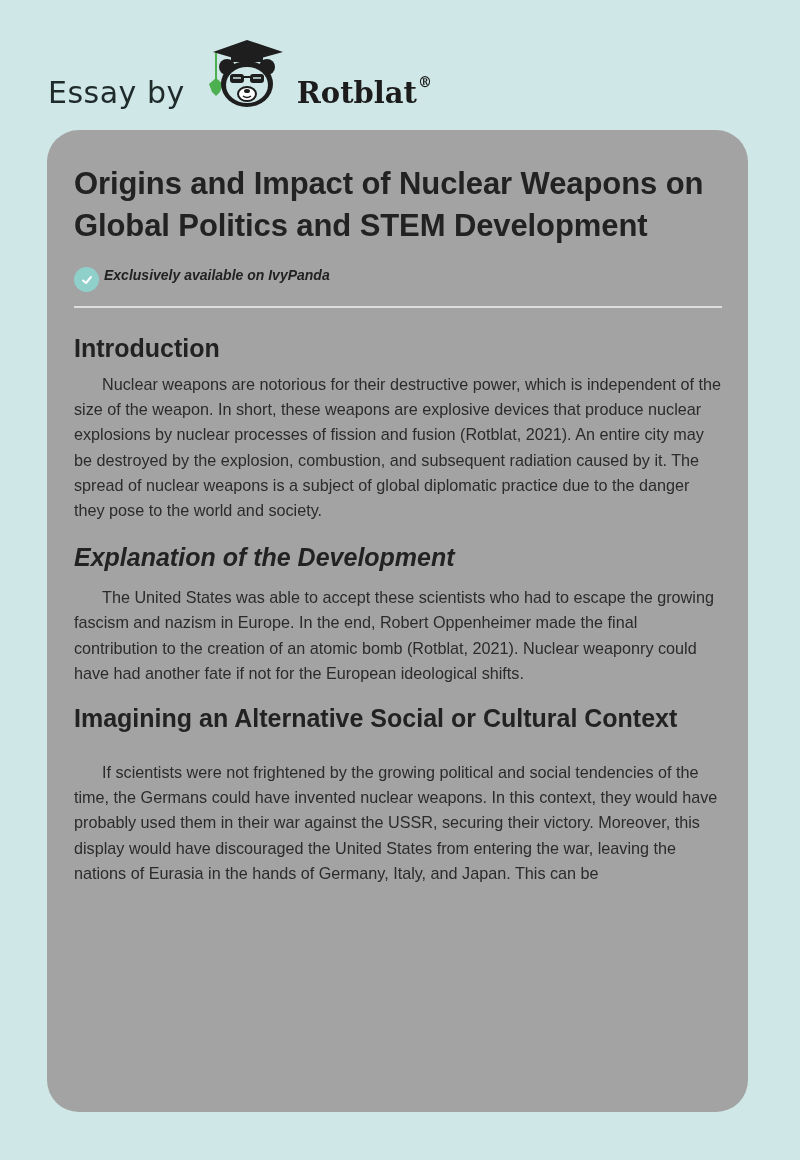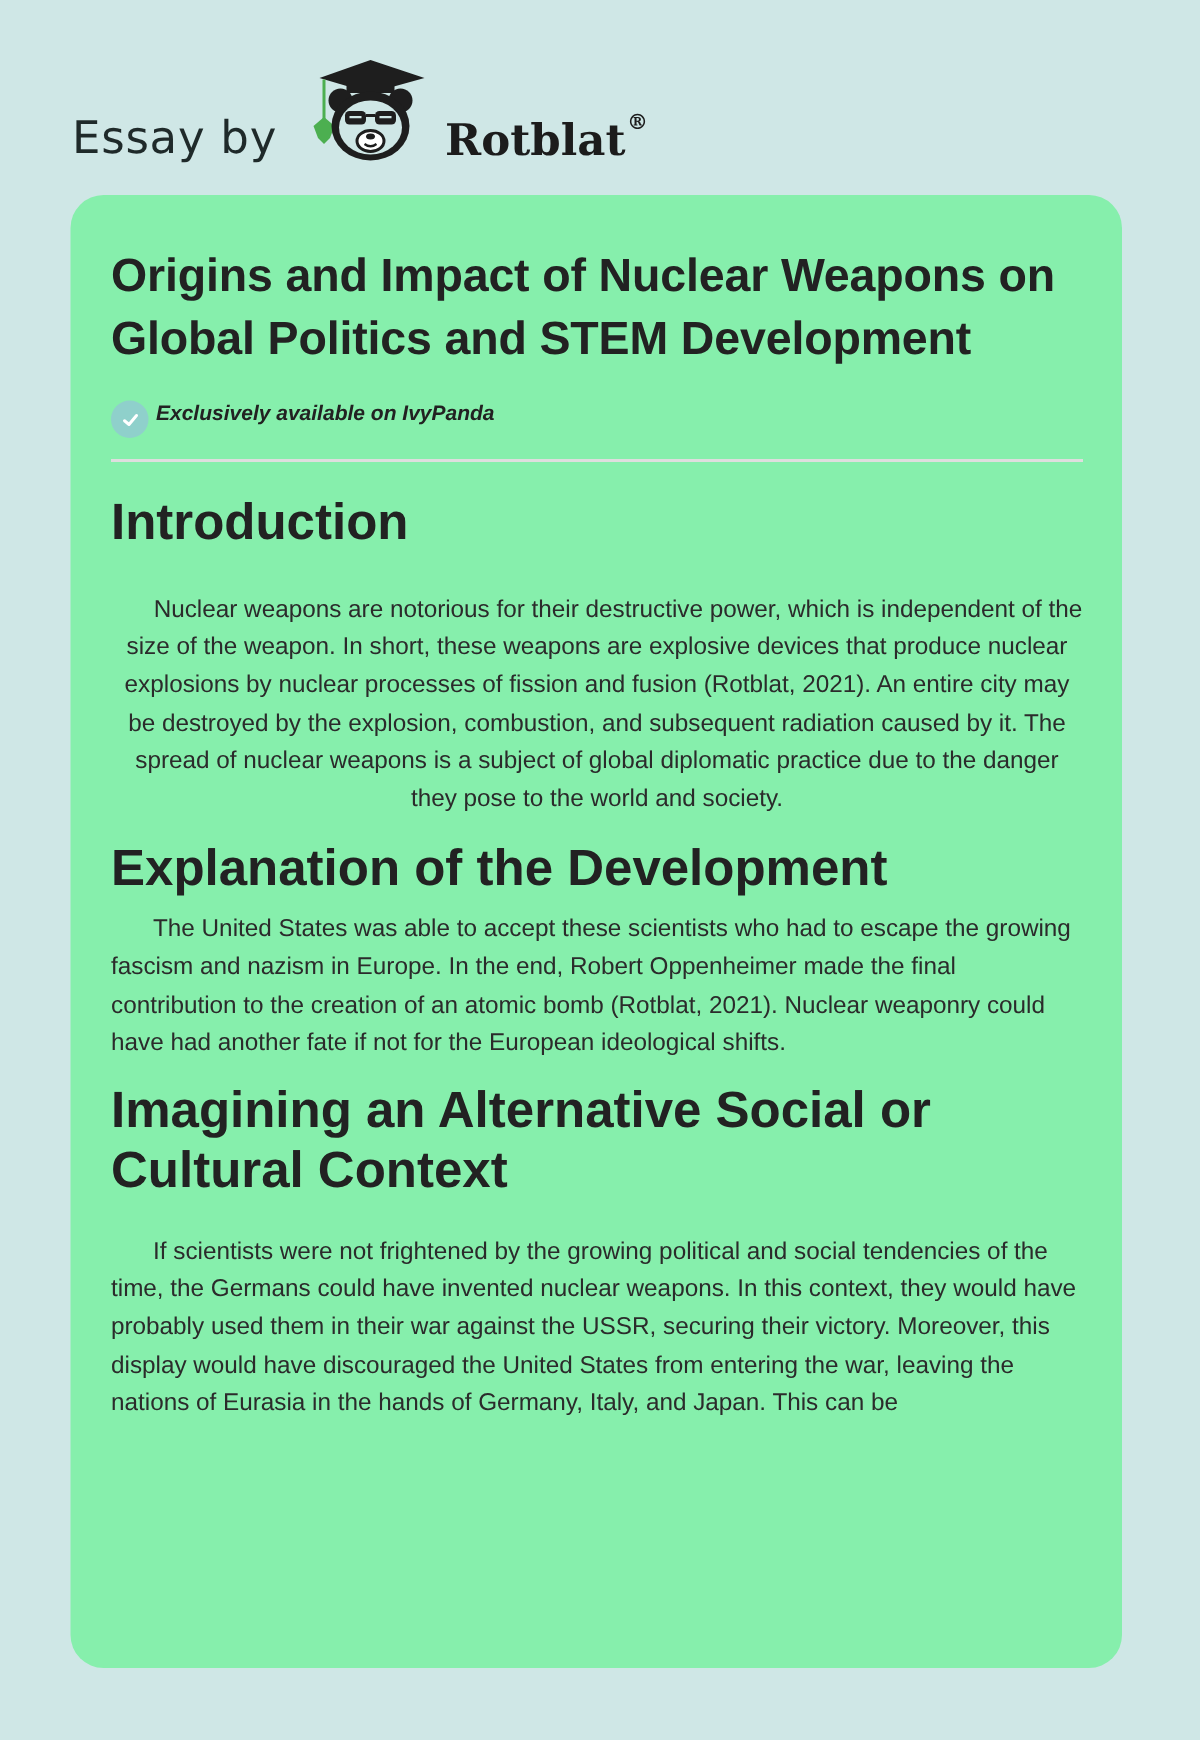--- a/index.html
+++ b/index.html
@@ -22,48 +22,48 @@
   .brand-logo { width: 88px; height: 76px; margin-right: 6px; }
   .brand-name {
     font-family: "DejaVu Serif", serif; font-weight: bold;
     font-size: 29px; color: #1c1c1c; margin-top: 4px;
   }
   .brand-name sup { font-size: 14px; vertical-align: top; position: relative; top: -2px; margin-left: 1px; }
 
   .card {
     position: absolute; left: 47px; top: 130px;
     width: 701px; height: 982px;
-    background: #86efac; border-radius: 22px;
+    background: #a3a3a3; border-radius: 32px;
     overflow: hidden;
   }
   .card-inner { padding: 33px 26px 0 27px; }
   .title {
     font-size: 31px; font-weight: bold; line-height: 42px;
     margin: 0; color: #222; letter-spacing: -0.1px;
   }
   .exclusive {
     display: flex; align-items: flex-start; margin-top: 20px; font-style: italic;
   }
   .check {
     width: 25px; height: 25px; border-radius: 50%;
     background: #8fd0cb; display: flex; align-items: center; justify-content: center;
     margin-right: 5px;
   }
   .exclusive-label { font-size: 14px; font-weight: bold; color: #222; }
   .divider { height: 2px; background: #dedede; margin-top: 14px; }
   h2 {
-    font-size: 34px; font-weight: bold; margin: 0; color: #222; line-height: 40px;
+    font-size: 25px; font-weight: bold; margin: 0; color: #222; line-height: 40px;
   }
   p {
     font-size: 16.2px; line-height: 25.2px; margin: 0; color: #2b2b2b;
     text-indent: 28px;
   }
   .h-intro { margin-top: 20px; }
-  .p-intro { margin-top: 26px; text-align: center; }
-  .h-expl { margin-top: 14px; }
+  .p-intro { margin-top: 4px; }
+  .h-expl { margin-top: 14px; font-style: italic; }
   .p-expl1 { margin-top: 22px; }
   .p-expl2 { margin-top: 8px; }
   .h-imag { margin-top: 12px; }
   .p-imag { margin-top: 22px; }
 </style>
 </head>
 <body>
 
 <header class="brand">
   <span class="brand-prefix">Essay by</span>

